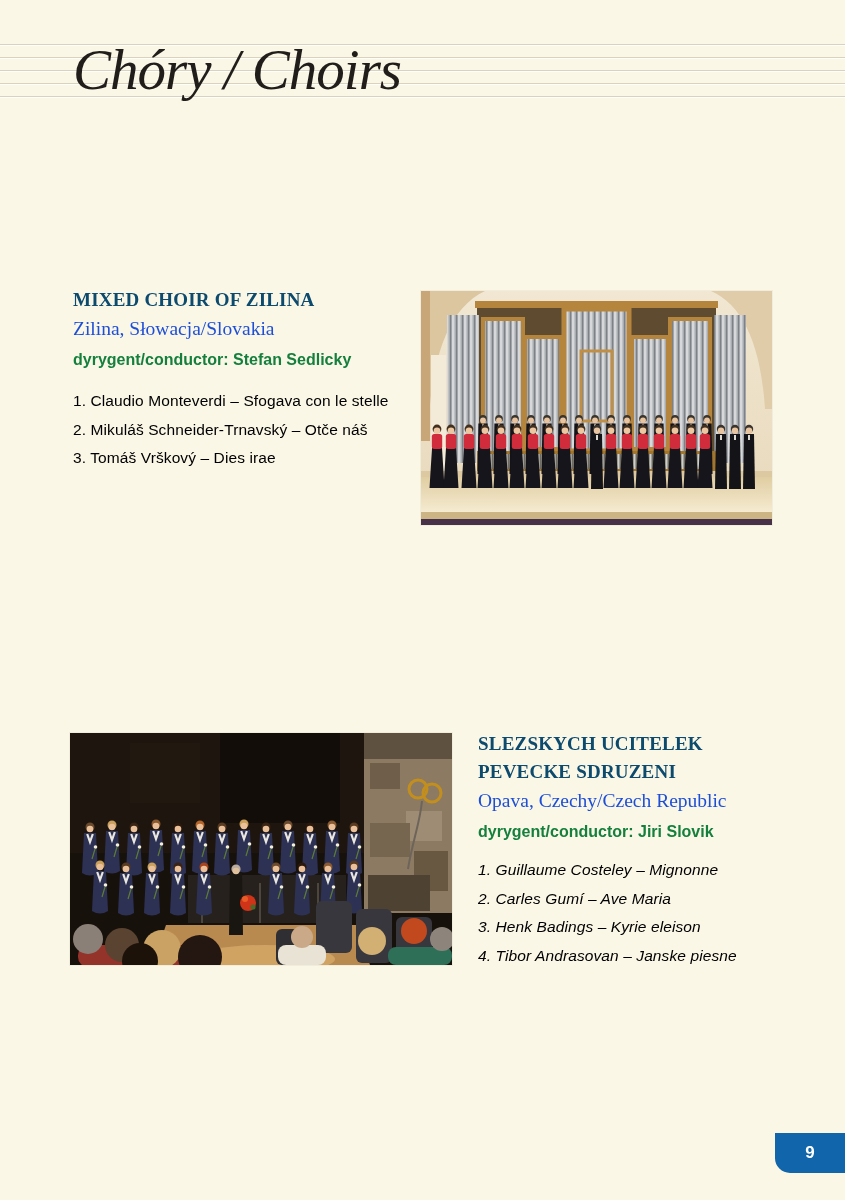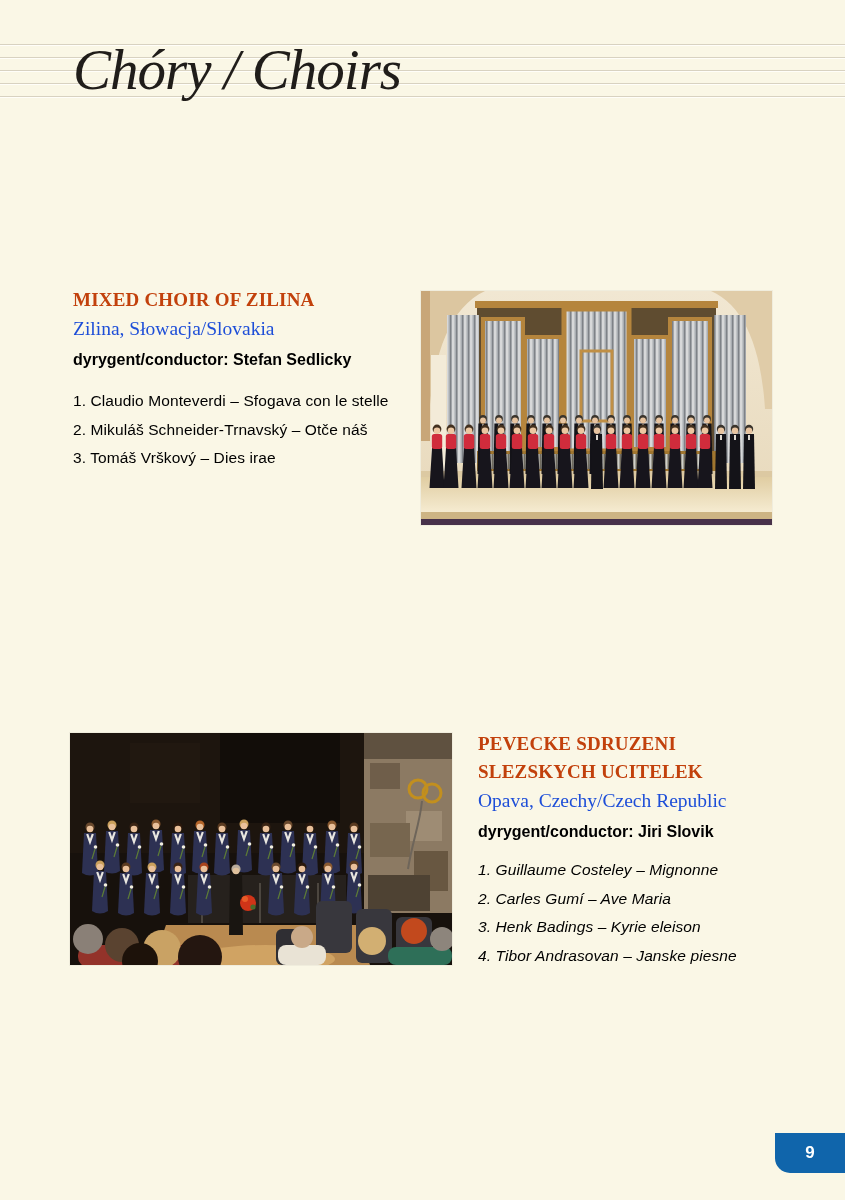--- a/index.html
+++ b/index.html
@@ -15,28 +15,28 @@
     position:absolute;left:73px;top:40px;
     font-family:"Liberation Serif",serif;font-style:italic;font-weight:500;
     font-size:57px;line-height:60px;color:#201d1a;letter-spacing:-1px;
     white-space:nowrap;
   }
   .section-text{position:absolute;width:368px;}
   .sec1{left:73px;top:286px;}
   .sec2{left:478px;top:730px;}
   .choir-name{
     font-family:"Liberation Serif",serif;font-weight:700;font-size:19px;
-    line-height:28px;color:#c2410c;letter-spacing:.2px;
+    line-height:28px;color:#0c4a6e;letter-spacing:.2px;
   }
   .choir-location{
     font-family:"Liberation Serif",serif;font-size:19.5px;line-height:24px;
     color:#1d4ed8;margin-top:3px;
   }
   .conductor-line{
-    margin-top:9px;font-weight:700;font-size:16px;line-height:20px;color:#000000;
+    margin-top:9px;font-weight:700;font-size:16px;line-height:20px;color:#15803d;
   }
   .repertoire{
     list-style:none;margin:17px 0 0 0;padding:0;
     font-size:15.5px;line-height:28.5px;color:#000000;letter-spacing:.1px;
   }
   .sec2 .repertoire{margin-top:14px;font-style:italic;}
   .photo{position:absolute;overflow:hidden;background:#ddd;box-shadow:0 0 0 1px rgba(0,0,0,.04);}
   .photo svg{display:block;width:100%;height:100%;}
   .photo1{left:421px;top:291px;width:351px;height:234px;}
   .photo2{left:70px;top:733px;width:382px;height:232px;}
@@ -254,22 +254,22 @@
       <circle cx="232" cy="204" r="11" fill="#c9a988"></circle>
       <circle cx="302" cy="208" r="14" fill="#d2af72"></circle>
       <circle cx="344" cy="198" r="13" fill="#c2491d"></circle>
       <rect x="318" y="214" width="64" height="18" rx="8" fill="#2e6f58"></rect>
       <circle cx="372" cy="206" r="12" fill="#8d857c"></circle>
     </svg>
   </div>
 
   <div class="section-text sec2">
     <div class="choir-name">
+      <div>SLEZSKYCH UCITELEK</div>
       <div>PEVECKE SDRUZENI</div>
-      <div>SLEZSKYCH UCITELEK</div>
     </div>
     <div class="choir-location">Opava, Czechy/Czech Republic</div>
     <div class="conductor-line"><span>dyrygent/conductor:</span> <span>Jiri Slovik</span></div>
     <ul class="repertoire">
       <li>1. Guillaume Costeley – Mignonne</li>
       <li>2. Carles Gumí – Ave Maria</li>
       <li>3. Henk Badings – Kyrie eleison</li>
       <li>4. Tibor Andrasovan – Janske piesne</li>
     </ul>
   </div>

